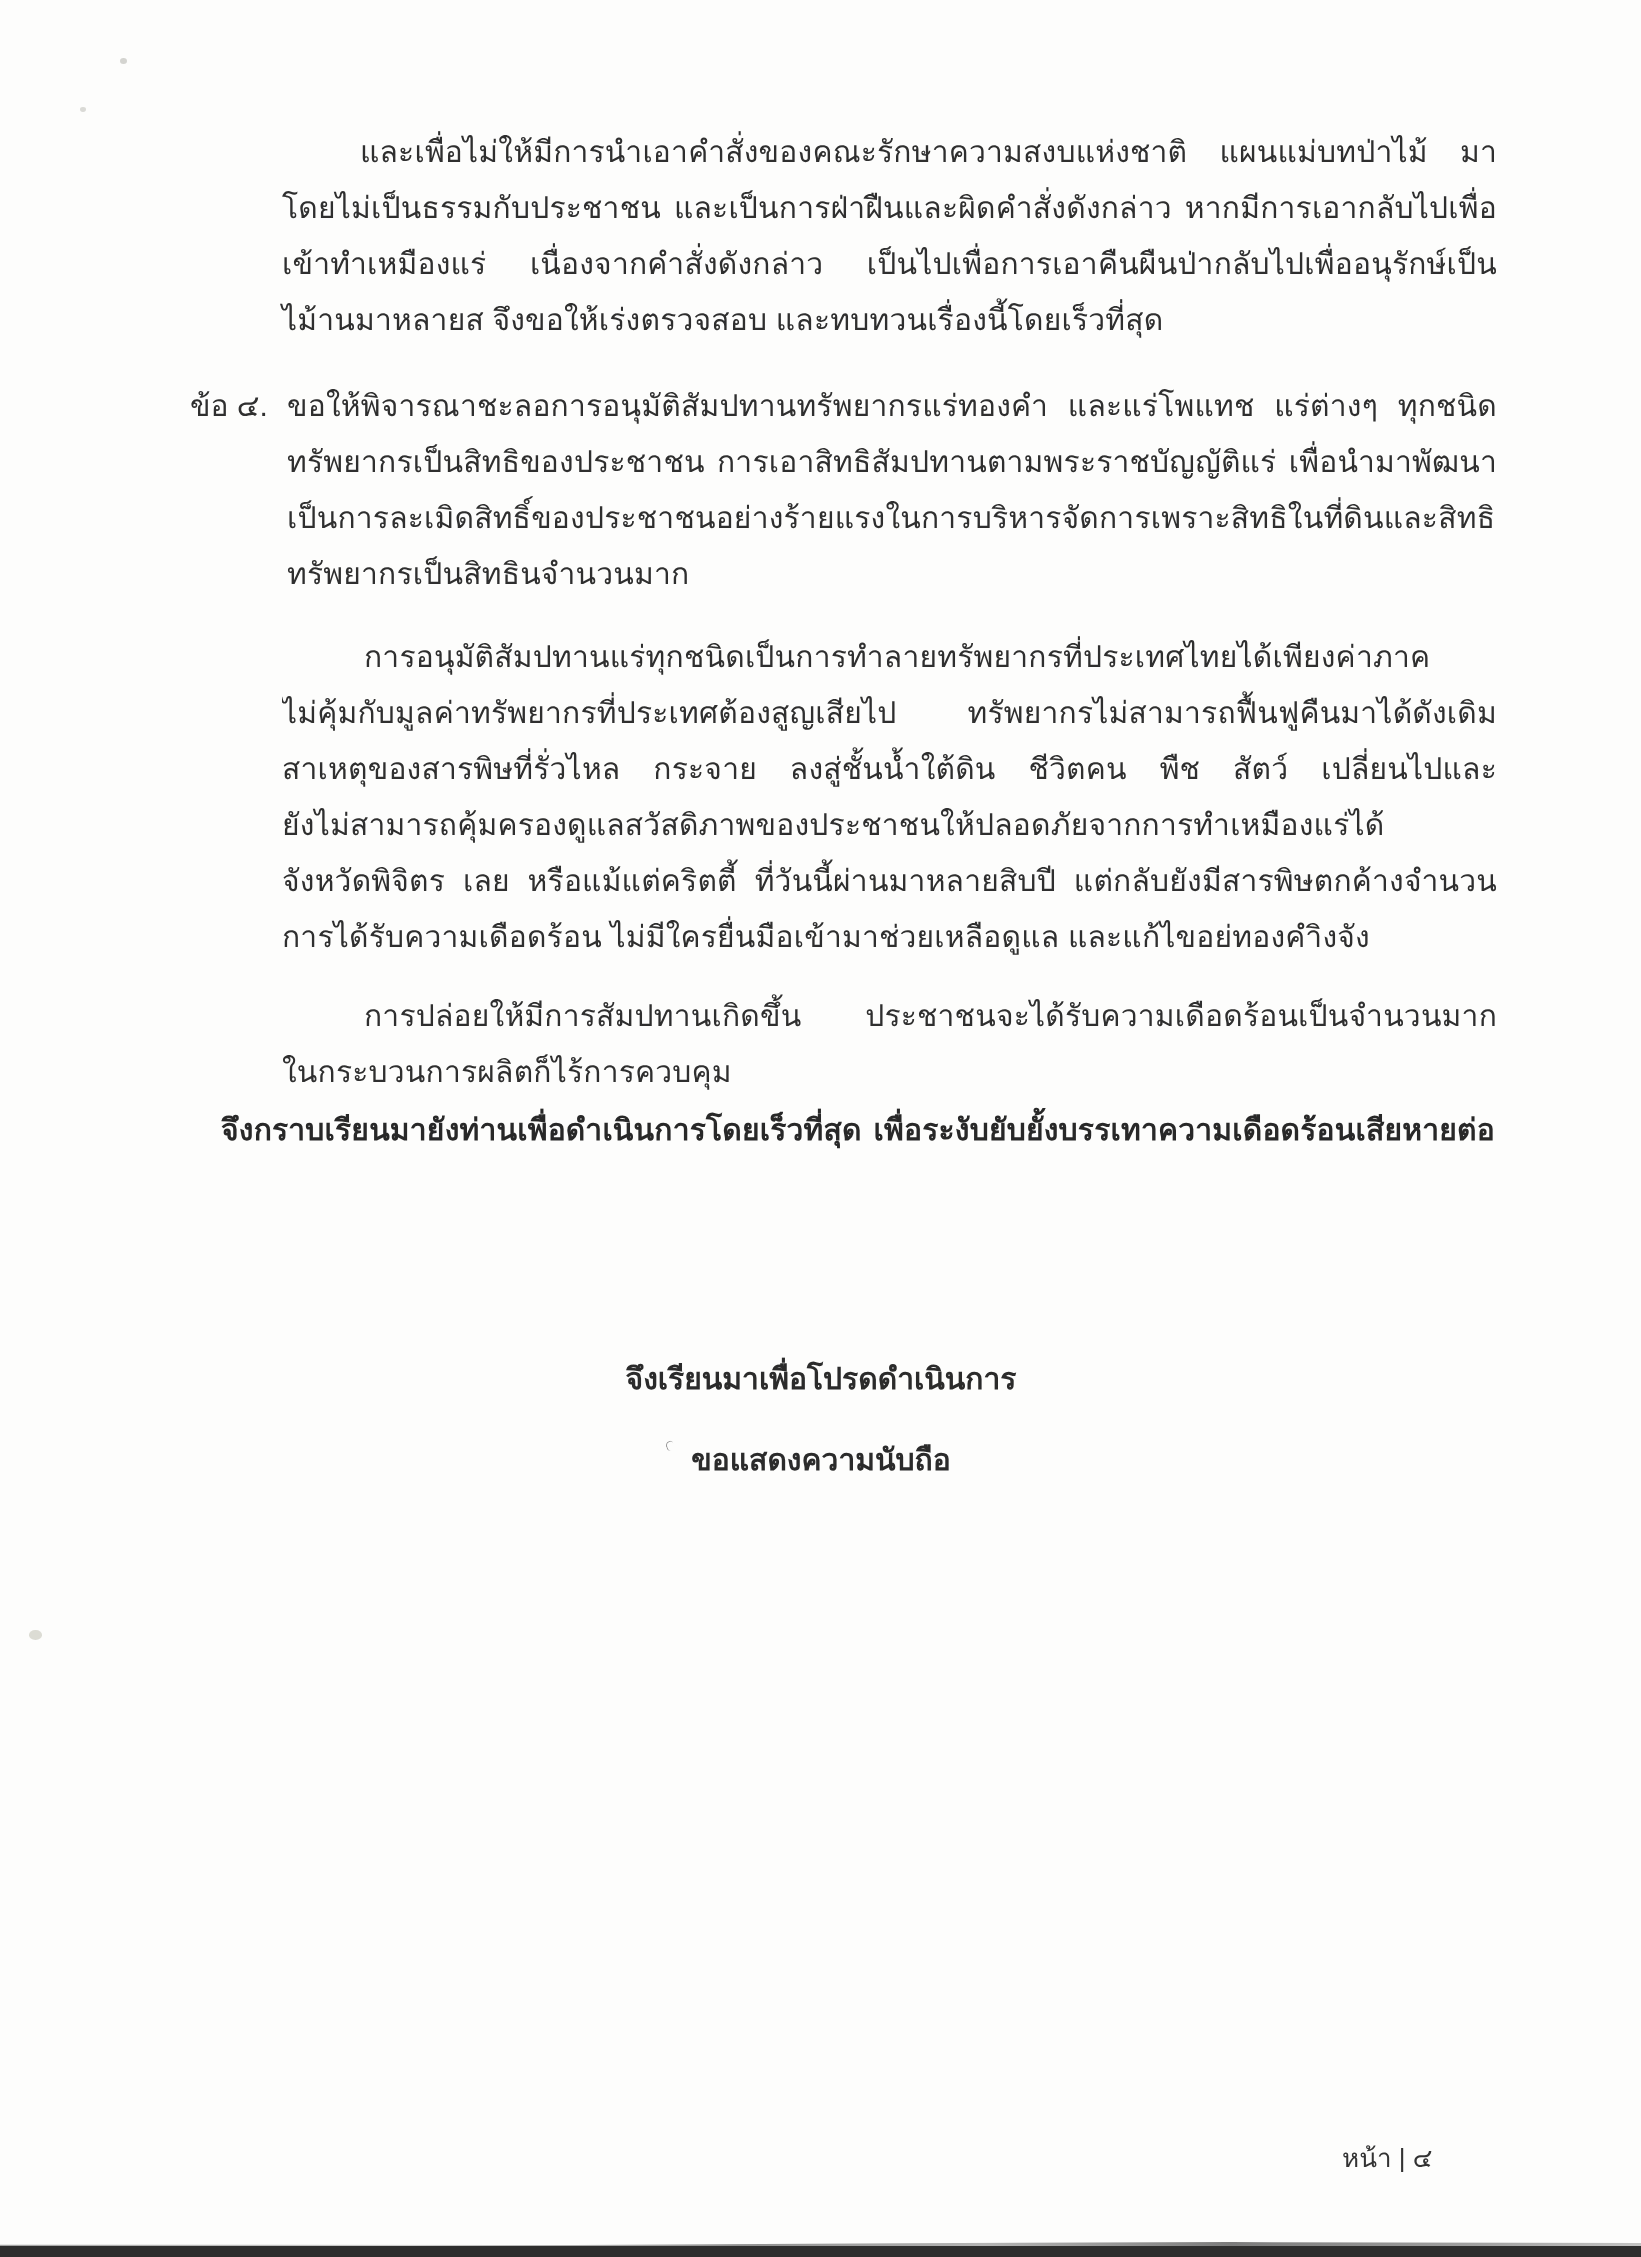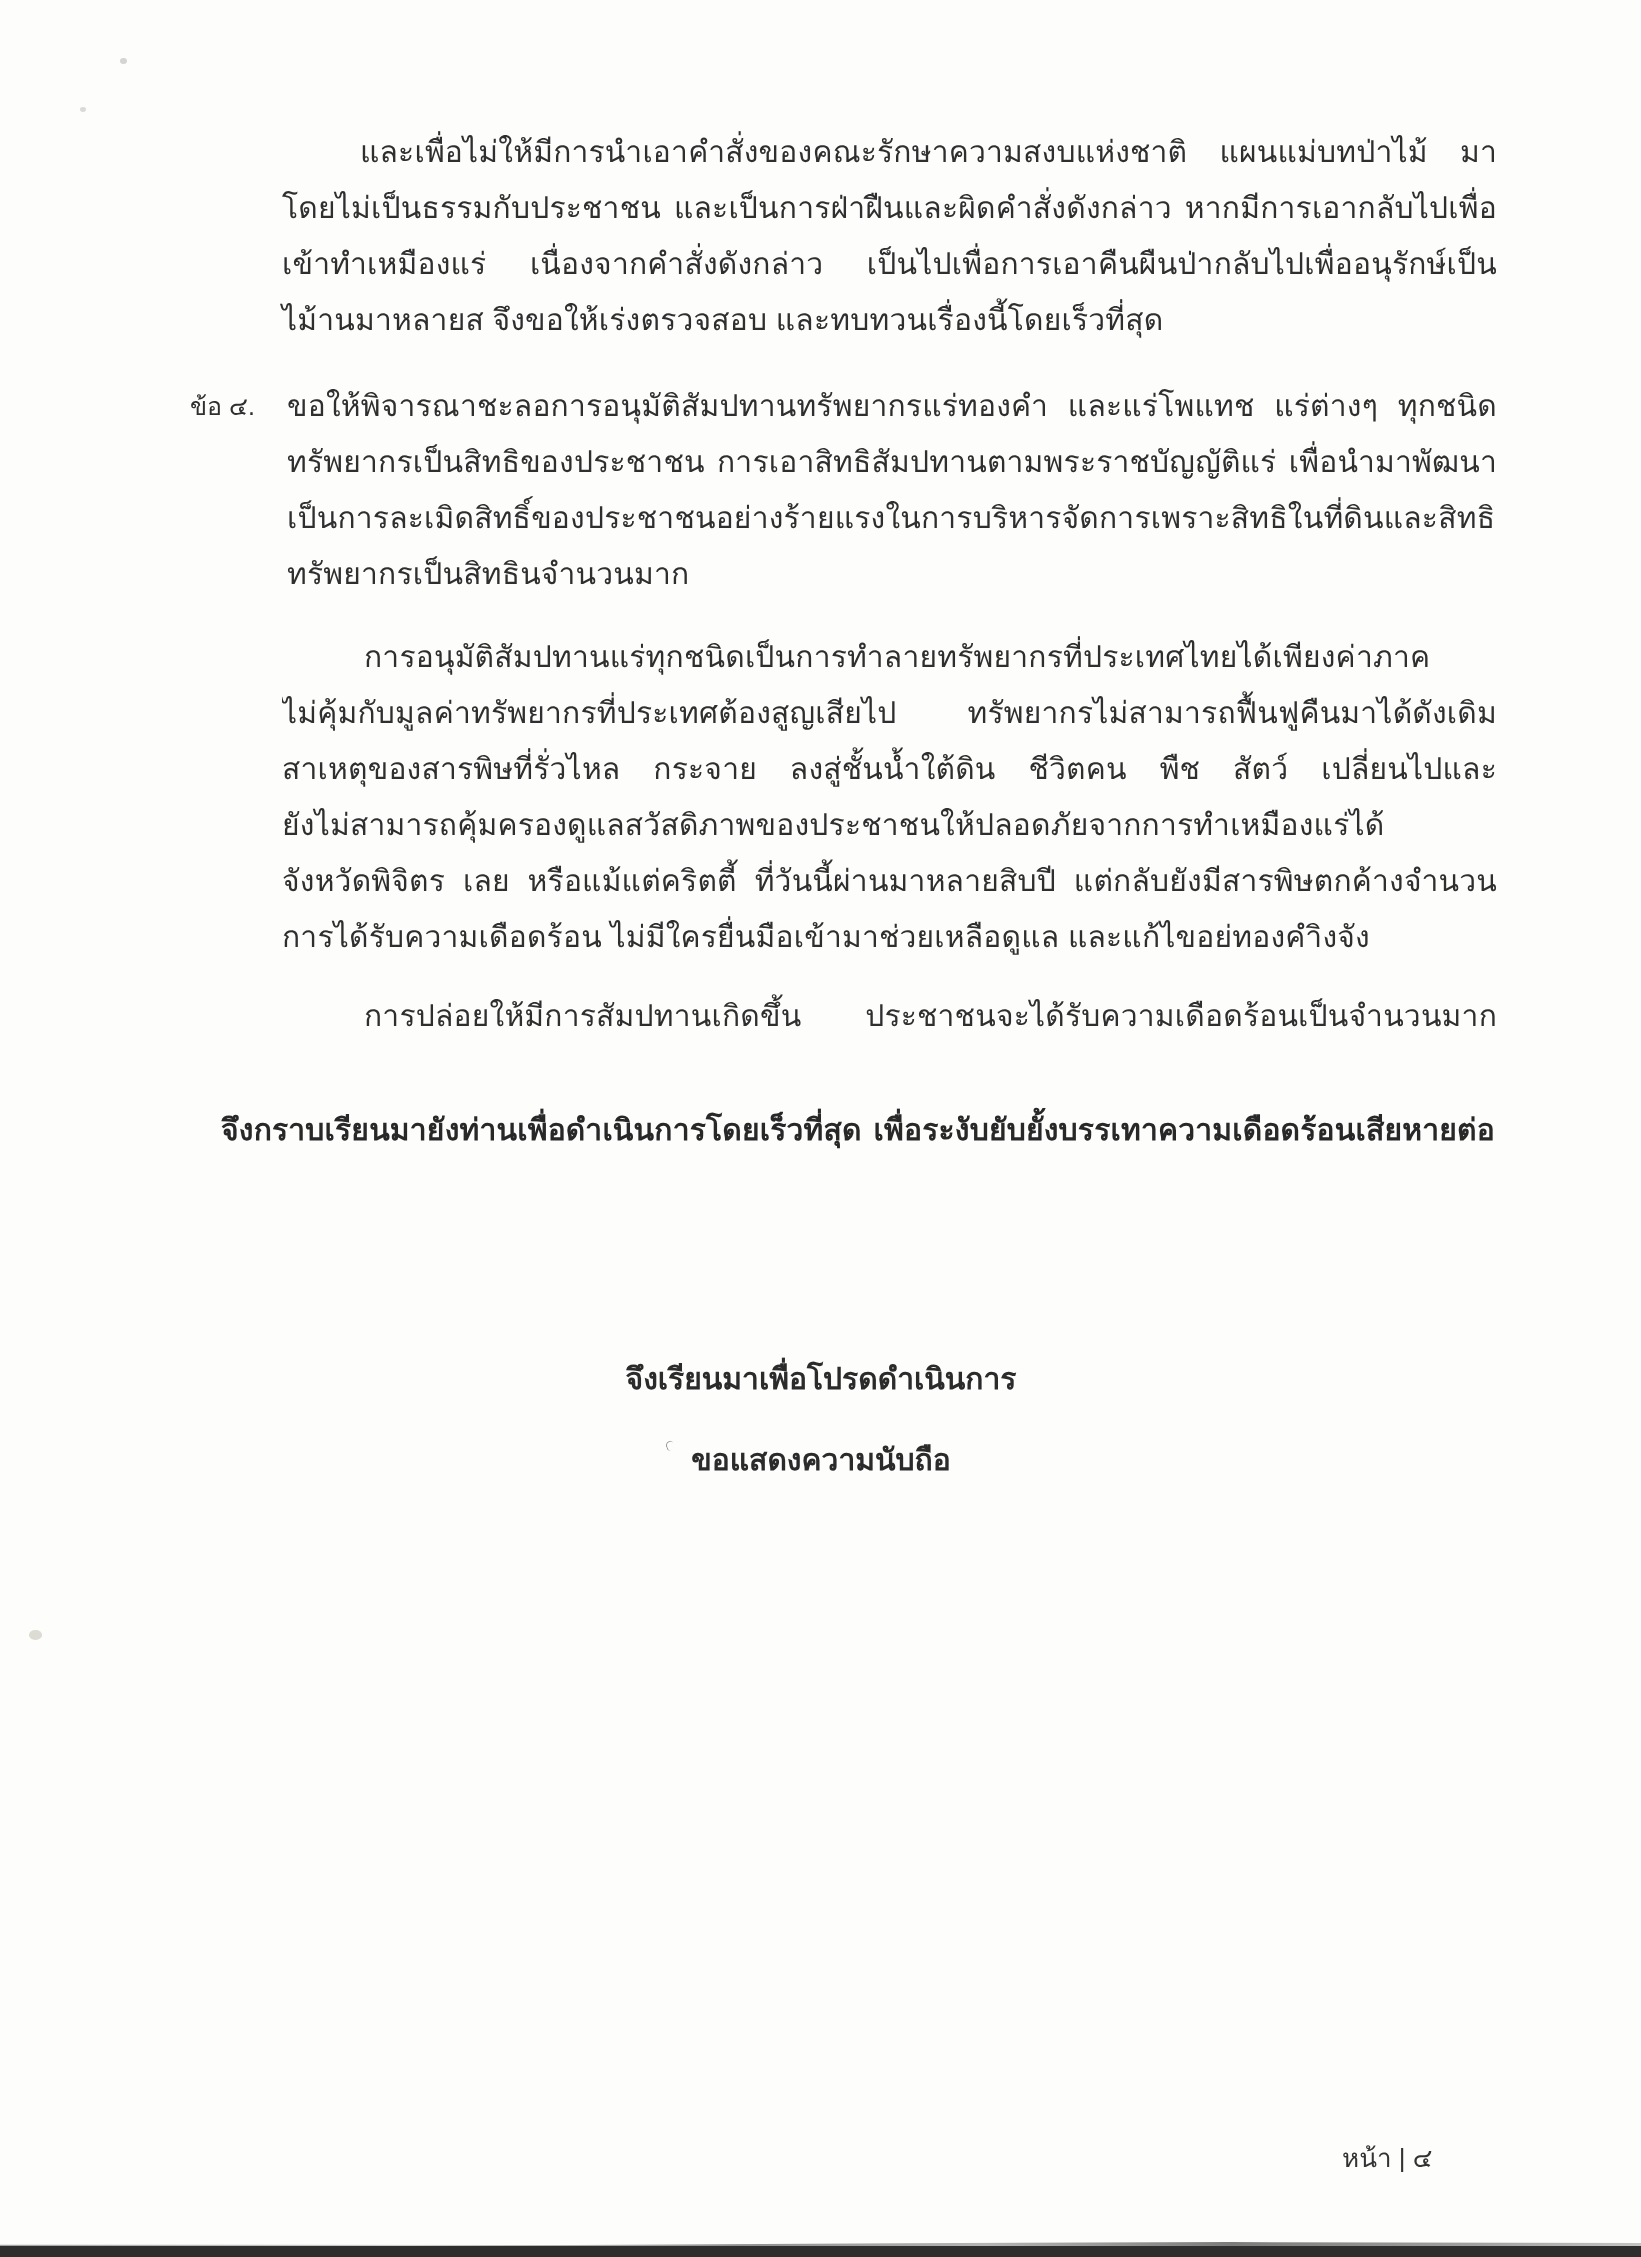--- a/index.html
+++ b/index.html
@@ -27,21 +27,21 @@
     overflow: hidden;
     height: 56px;
   }
   .para .lastline { text-align: left; text-align-last: left; }
 
   
   .p-intro      { top: 124px;  left: 282px; width: 1215px; }
   .p-intro      .l0 { padding-left: 78px; }
 
   .item4-label  { position: absolute; top: 378px; left: 190px;
-                  font-size: 25px; line-height: 56px; }
+                  font-size: 30px; line-height: 56px; }
   .p-item4      { top: 378px;  left: 287px; width: 1210px; }
 
   .p-concession { top: 629px;  left: 282px; width: 1215px; }
   .p-concession .l0 { padding-left: 82px; }
 
   .p-release    { top: 988px; left: 282px; width: 1215px; }
   .p-release    .l0 { padding-left: 82px; }
 
   .p-plea       { top: 1102px; left: 153px; width: 1342px; font-weight: bold; color: #282828; }
   .p-plea       .l0 { padding-left: 68px; }
@@ -111,20 +111,21 @@
     <div class="line jline l0">การอนุมัติสัมปทานแร่ทุกชนิดเป็นการทำลายทรัพยากรที่ประเทศไทยได้เพียงค่าภาคหลวงแร่ ซึ่ง</div>
     <div class="line jline">ไม่คุ้มกับมูลค่าทรัพยากรที่ประเทศต้องสูญเสียไป ทรัพยากรไม่สามารถฟื้นฟูคืนมาได้ดังเดิม และเป็น</div>
     <div class="line jline">สาเหตุของสารพิษที่รั่วไหล กระจาย ลงสู่ชั้นน้ำใต้ดิน ชีวิตคน พืช สัตว์ เปลี่ยนไปและประเทศไทยโดยรัฐ</div>
     <div class="line jline">ยังไม่สามารถคุ้มครองดูแลสวัสดิภาพของประชาชนให้ปลอดภัยจากการทำเหมืองแร่ได้ ตัวอย่างเช่น</div>
     <div class="line jline">จังหวัดพิจิตร เลย หรือแม้แต่คริตตี้ ที่วันนี้ผ่านมาหลายสิบปี แต่กลับยังมีสารพิษตกค้างจำนวนมาก</div>
     <div class="line lastline">การได้รับความเดือดร้อน ไม่มีใครยื่นมือเข้ามาช่วยเหลือดูแล และแก้ไขอย่ทองคำิงจัง</div>
   </div>
 
   <div class="para p-release">
     <div class="line jline l0">การปล่อยให้มีการสัมปทานเกิดขึ้น ประชาชนจะได้รับความเดือดร้อนเป็นจำนวนมาก สารพิษที่ใช้</div>
+    <div class="line lastline">ในกระบวนการผลิตก็ไร้การควบคุม</div>
   </div>
 
   <div class="para p-plea">
     <div class="line jline l0">จึงกราบเรียนมายังท่านเพื่อดำเนินการโดยเร็วที่สุด เพื่อระงับยับยั้งบรรเทาความเดือดร้อนเสียหายต่อ</div>
   </div>
 
   <div class="closing-line closing-salutation">ขอแสดงความนับถือ</div>
   <div class="closing-line closing-action">จึงเรียนมาเพื่อโปรดดำเนินการ</div>
 
   <div class="page-number">หน้า | ๔</div>

